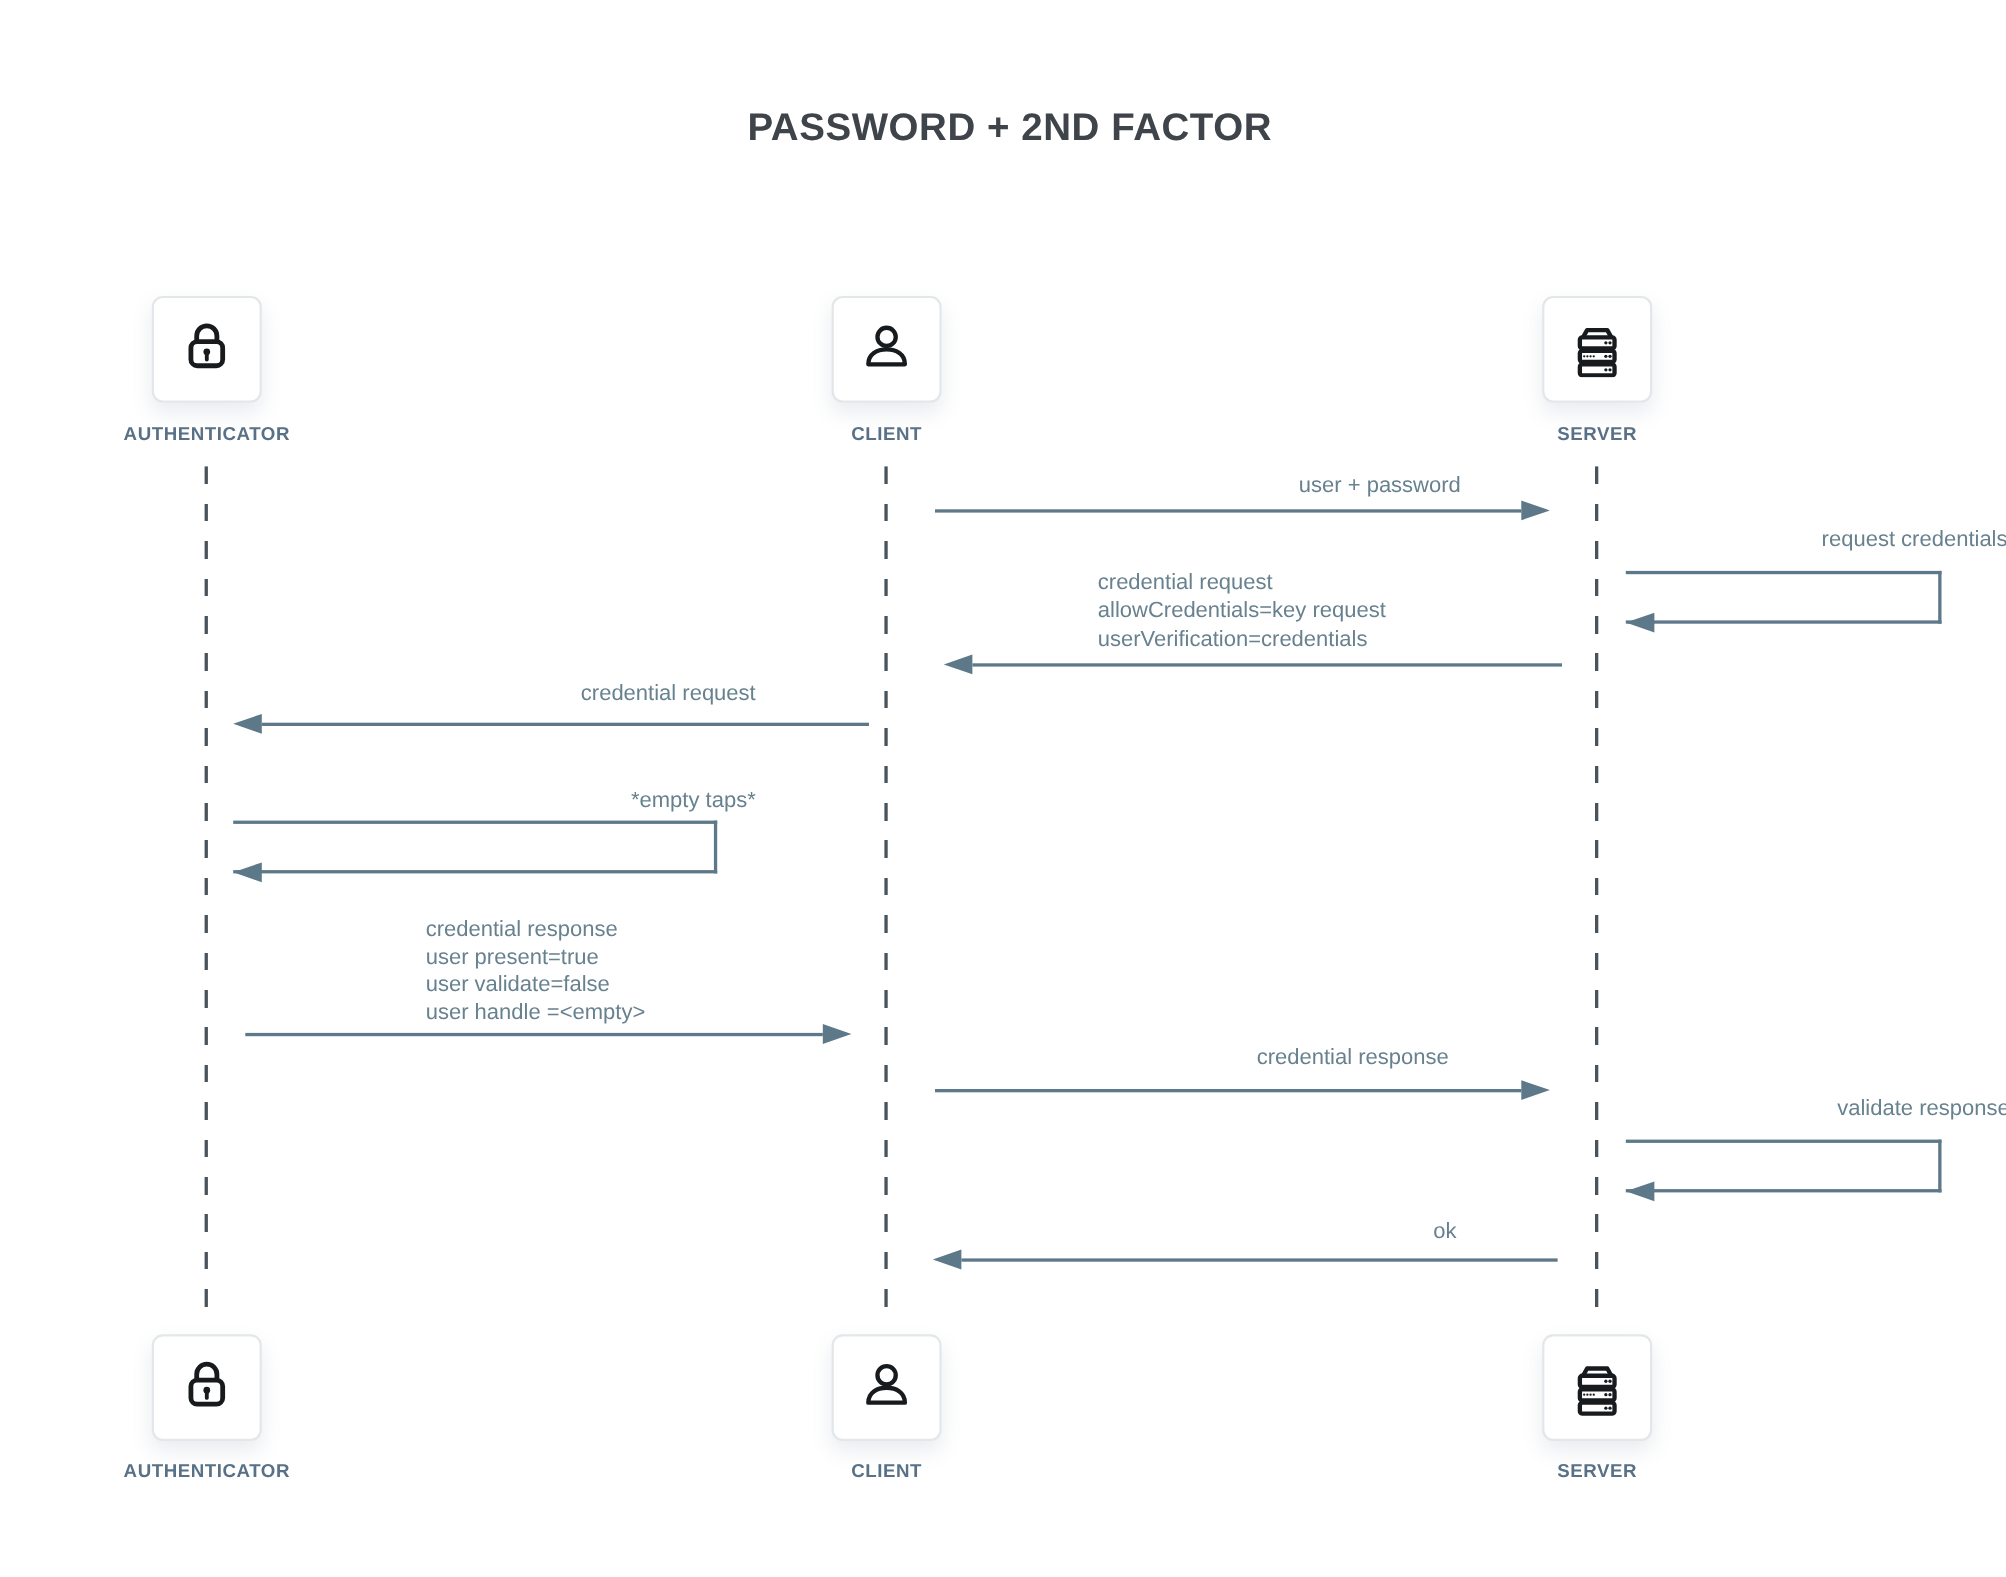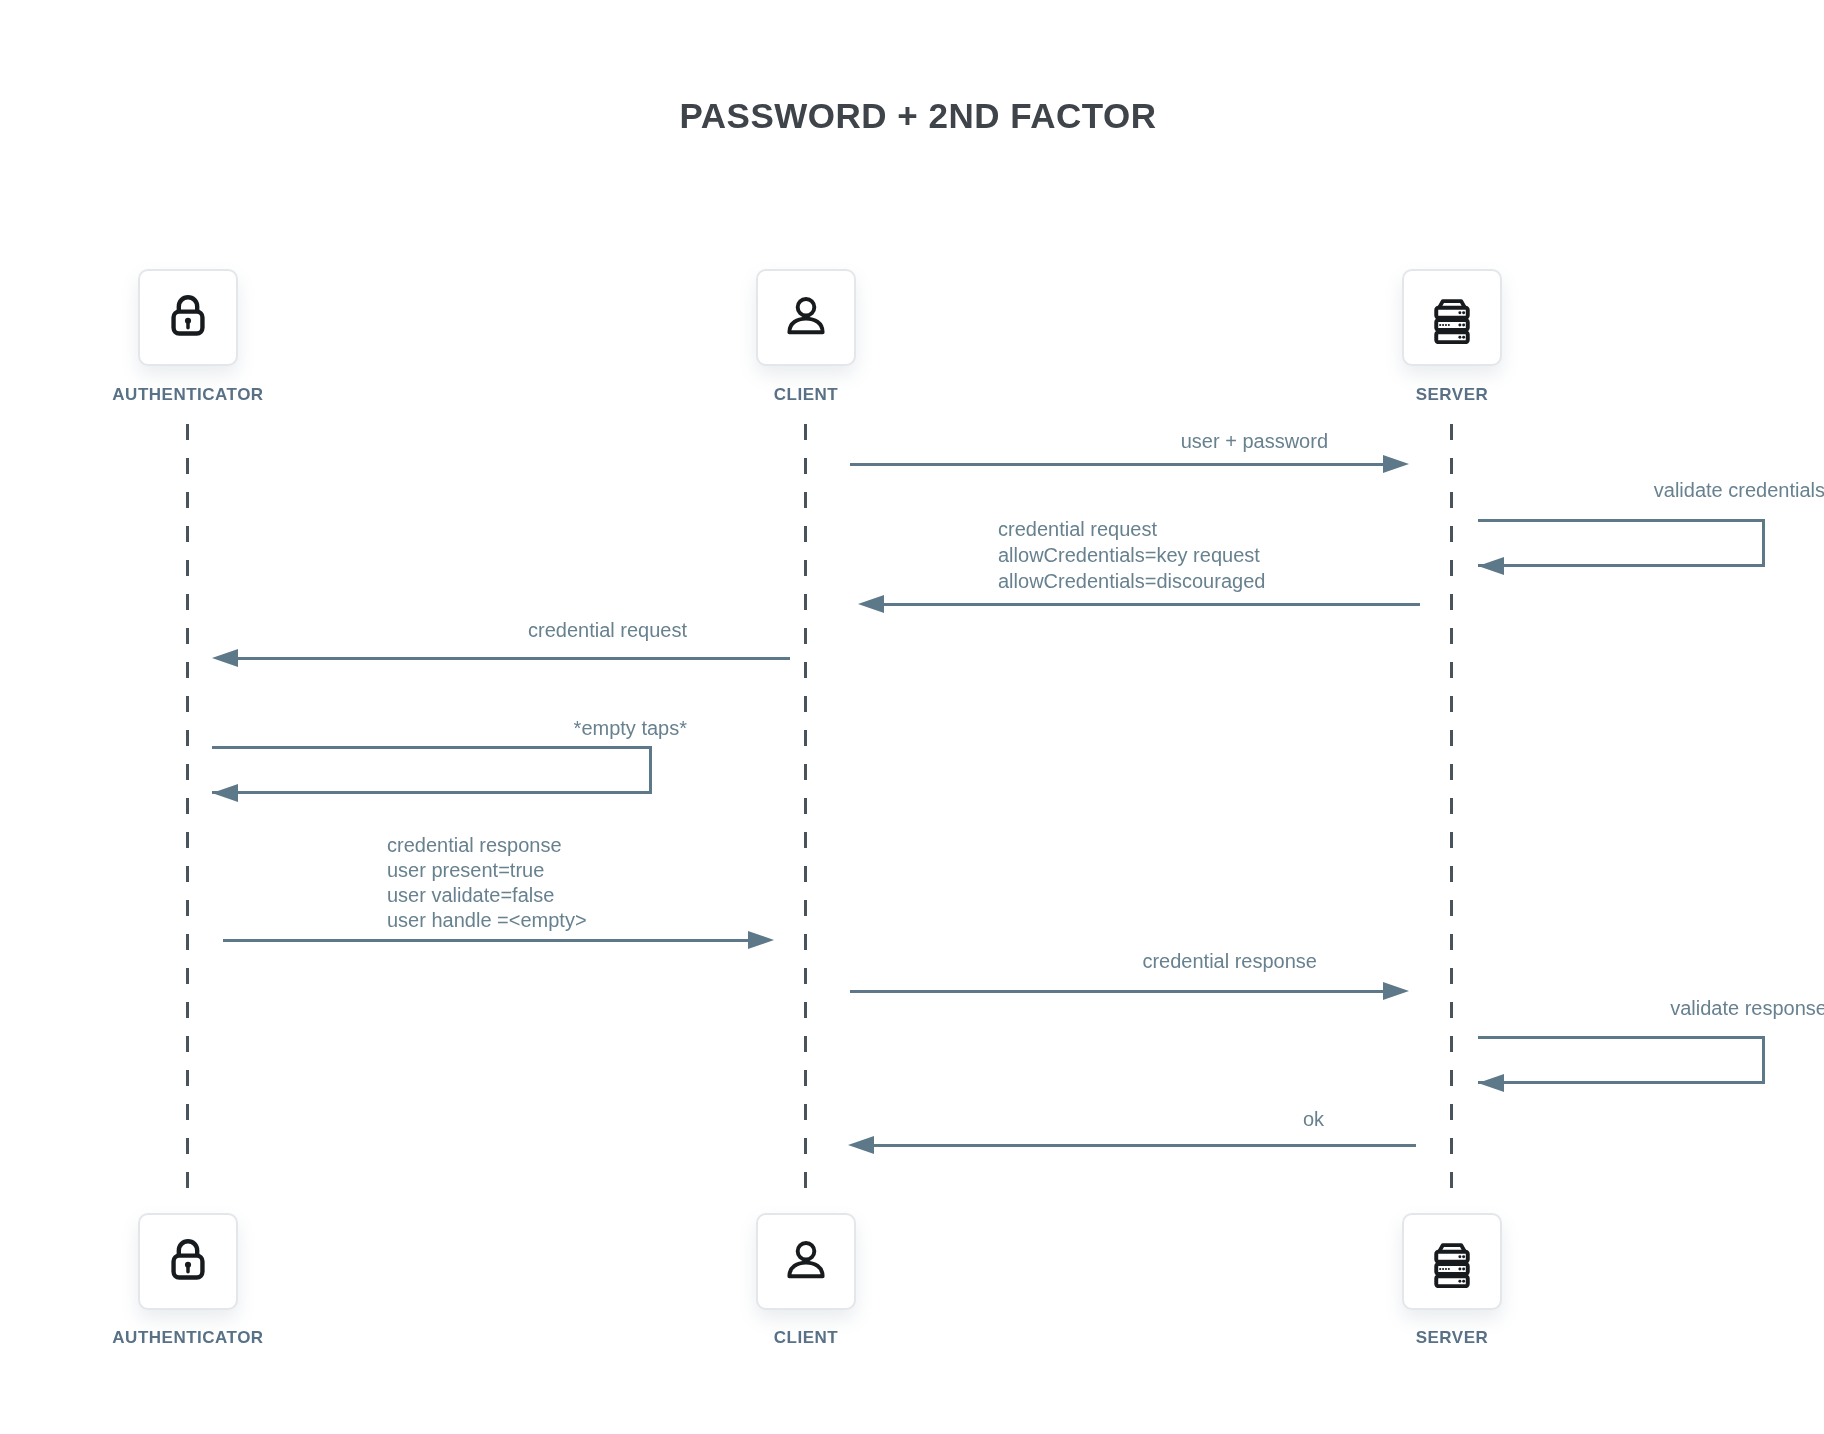--- a/index.html
+++ b/index.html
@@ -136,30 +136,30 @@
   </div>
   <div class="actor-label" style="left:1292px;top:383px">SERVER</div>
 
   <div>
     <div class="msg-label" style="left:928px;top:429px">user + password</div>
     <div class="mline" style="left:850px;top:463px;width:533px"></div>
     <div class="head-right" style="left:1383px;top:455px"></div>
   </div>
 
   <div>
-    <div class="msg-label" style="left:1425px;top:478px">validate credentials</div>
+    <div class="msg-label" style="left:1425px;top:478px">request credentials</div>
     <div class="loop" style="left:1478px;top:519px;width:287px;height:48px"></div>
     <div class="head-left" style="left:1478px;top:557px"></div>
   </div>
 
   <div>
     <div class="msg-block" style="left:998px;top:516px">
       <div>credential request</div>
       <div>allowCredentials=key request</div>
-      <div>allowCredentials=discouraged</div>
+      <div>userVerification=credentials</div>
     </div>
     <div class="mline" style="left:884px;top:603px;width:536px"></div>
     <div class="head-left" style="left:858px;top:595px"></div>
   </div>
 
   <div>
     <div class="msg-label" style="left:287px;top:618px">credential request</div>
     <div class="mline" style="left:238px;top:657px;width:552px"></div>
     <div class="head-left" style="left:212px;top:649px"></div>
   </div>

